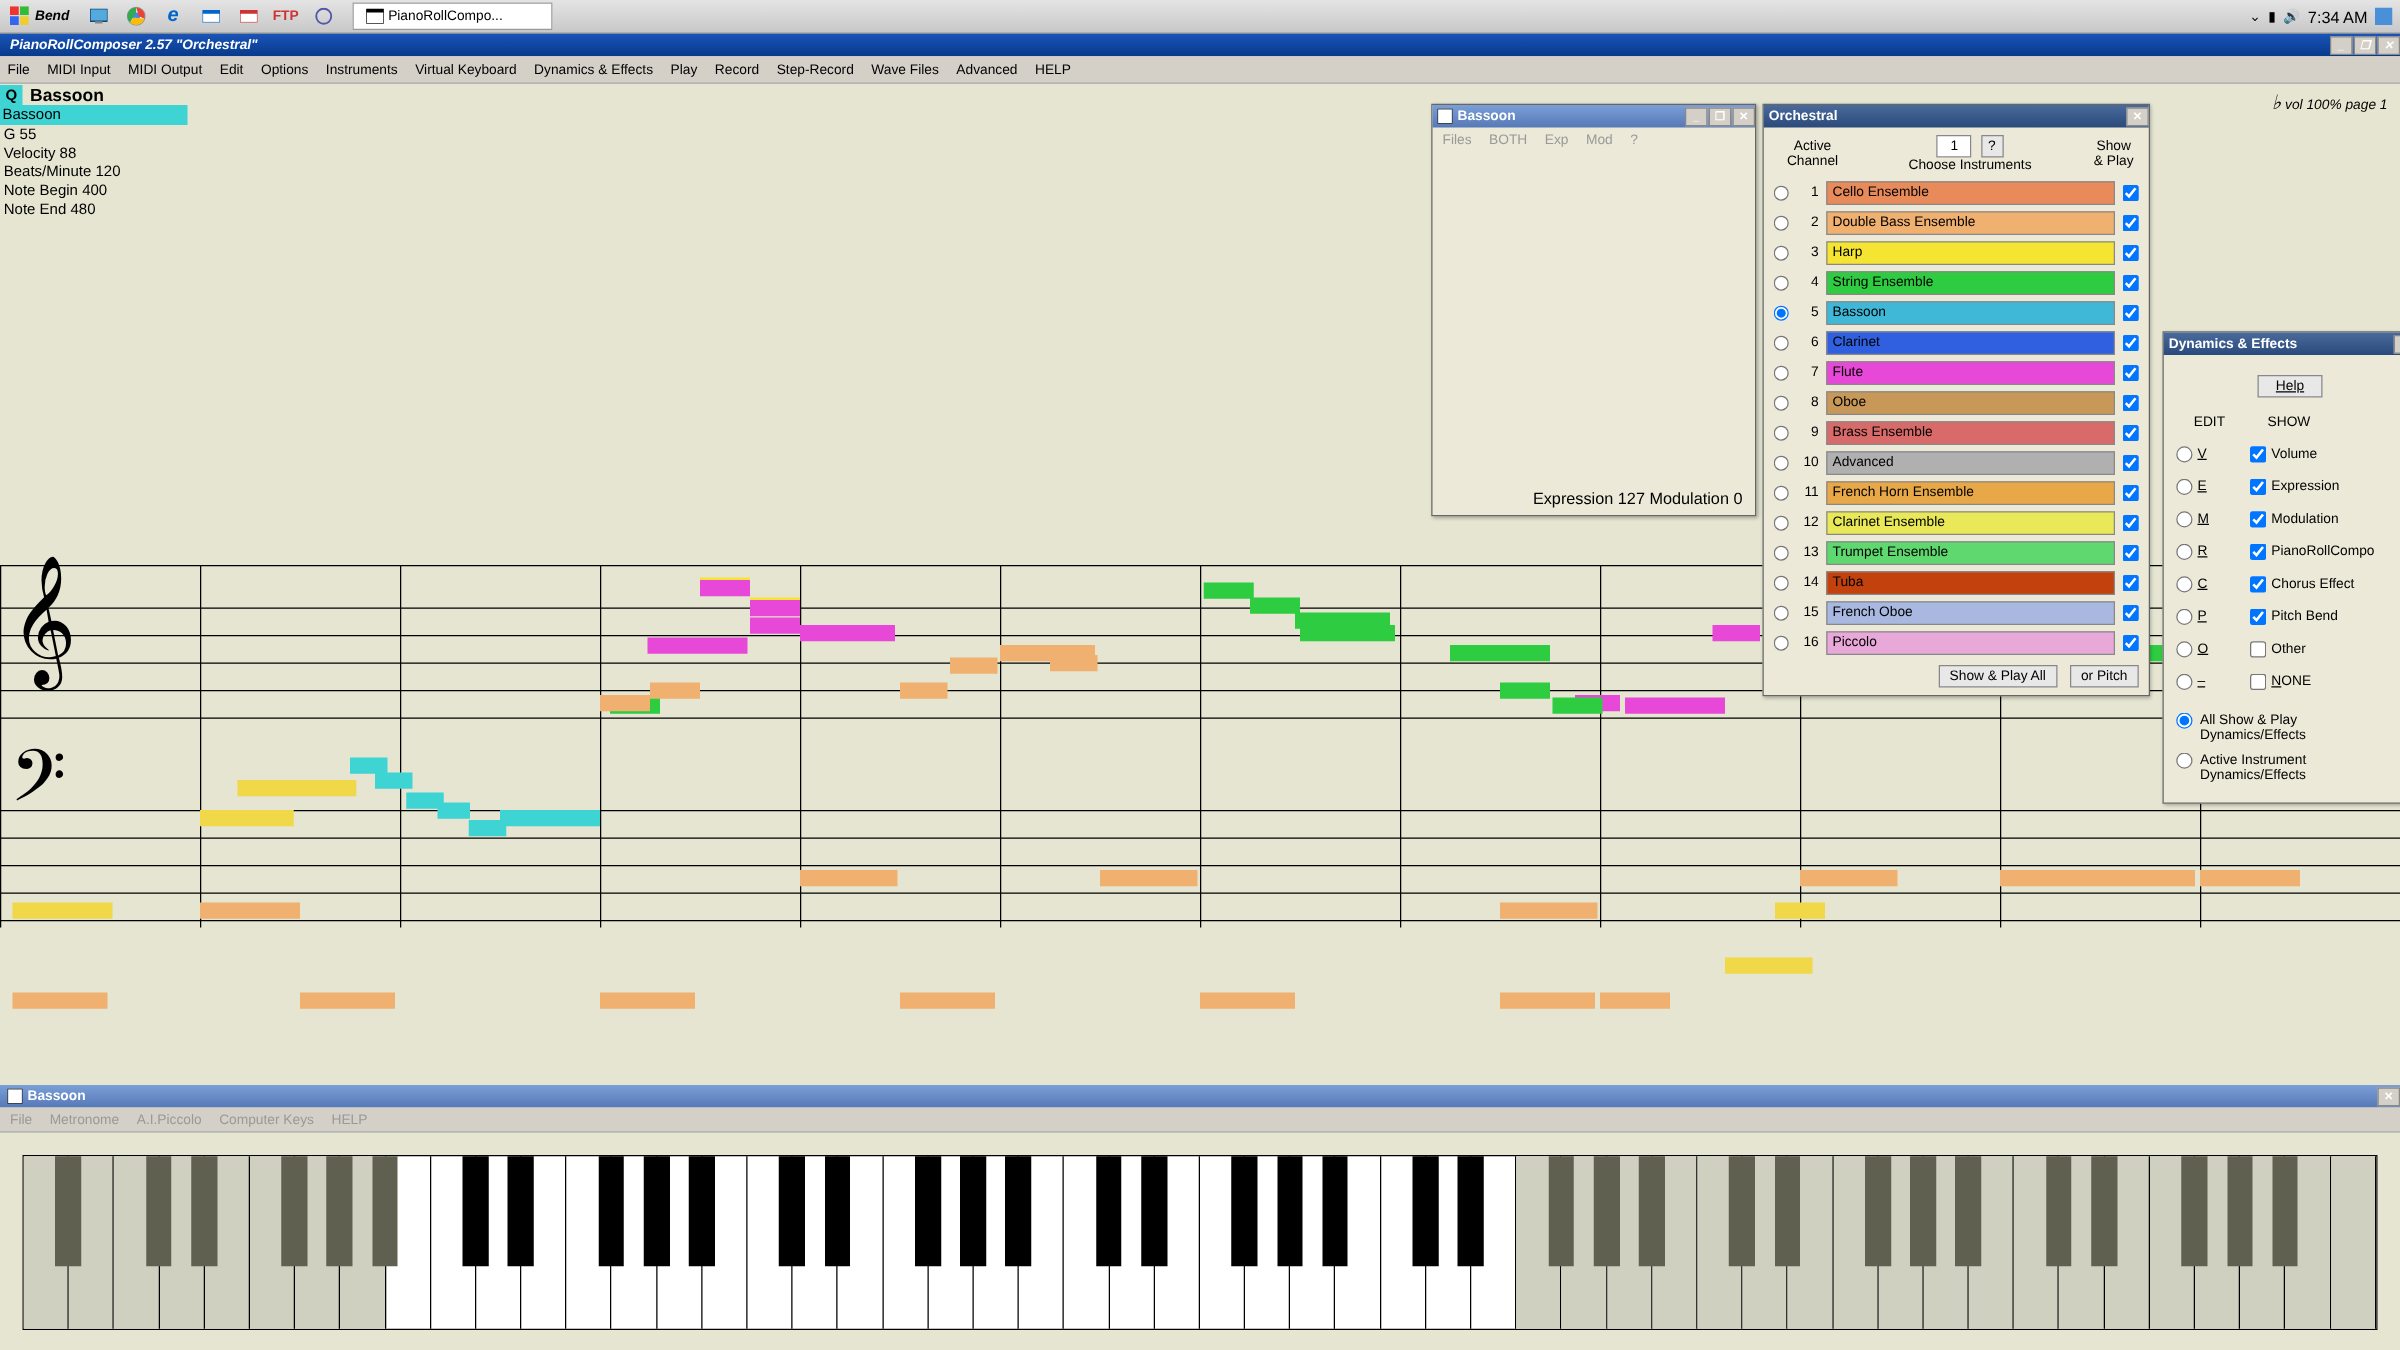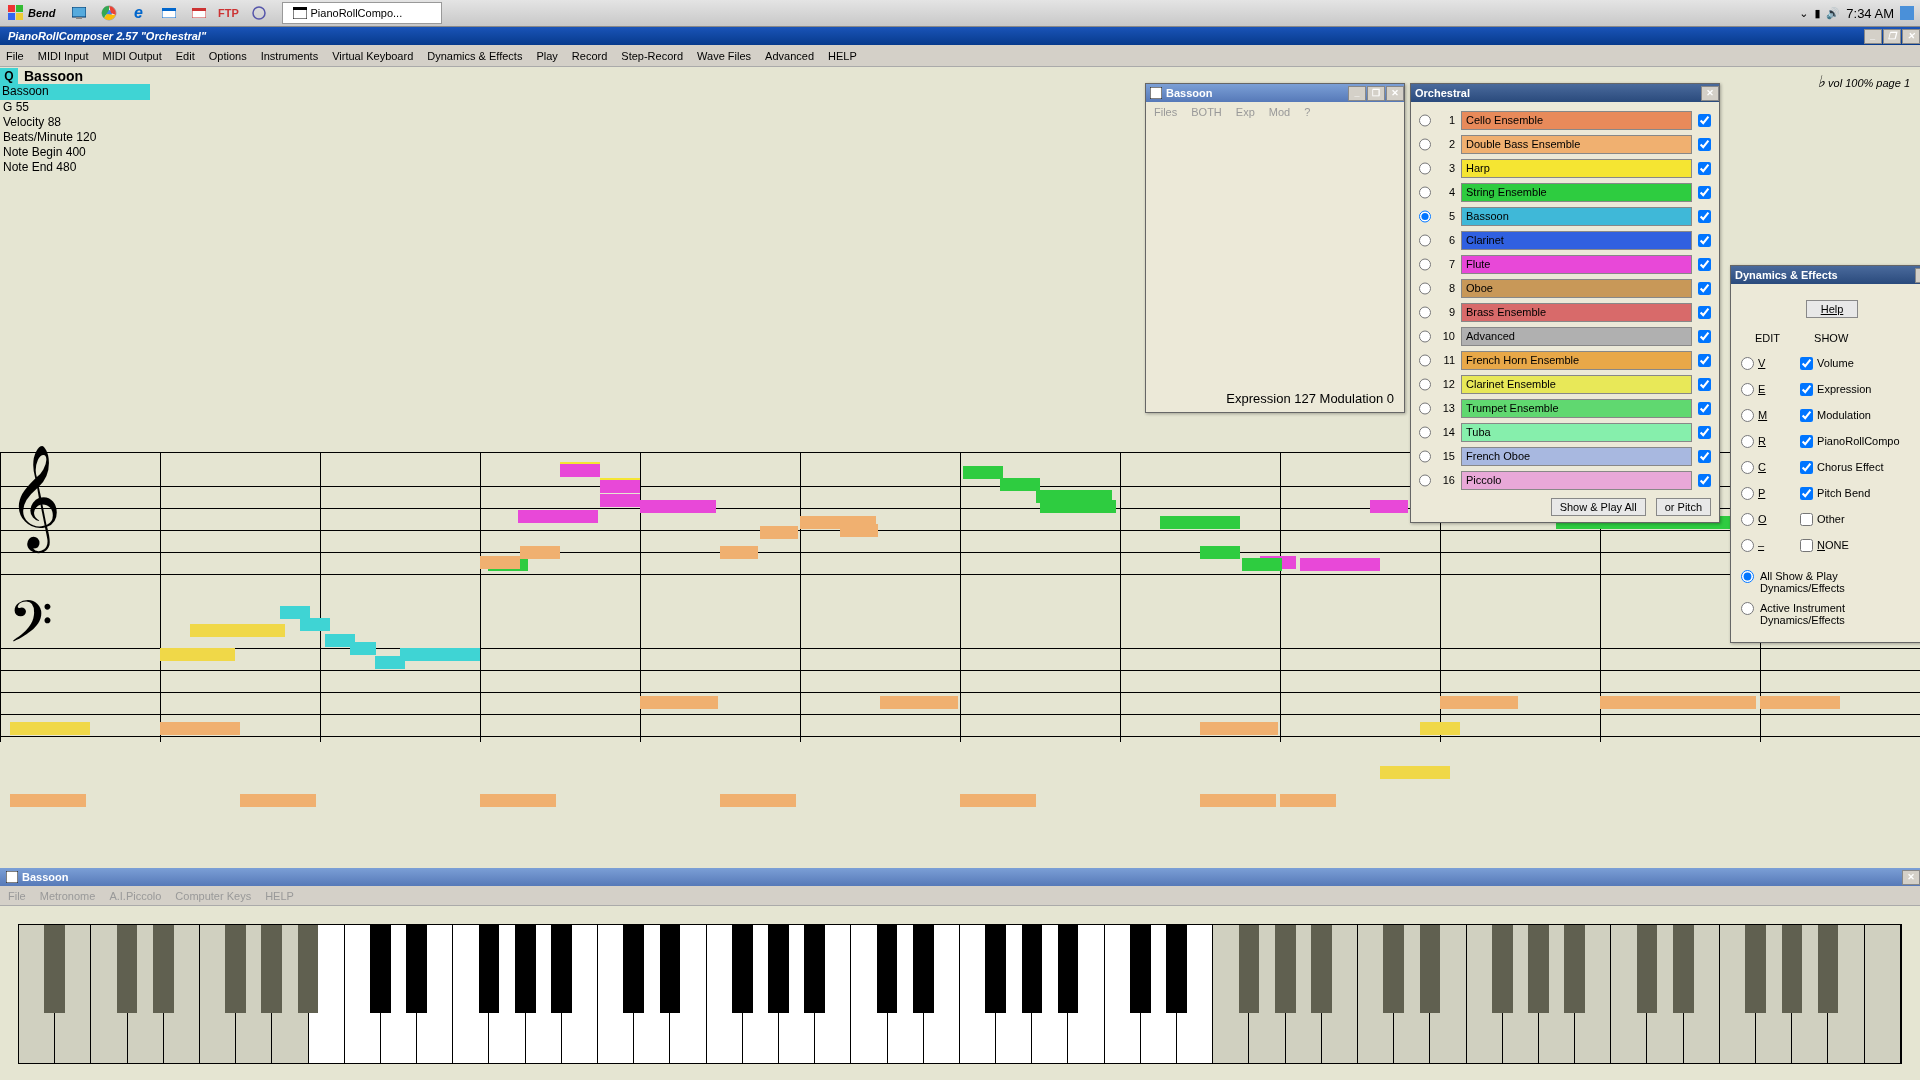--- a/index.html
+++ b/index.html
@@ -313,20 +313,29 @@
 </div>
 
 <div class="panel" style="top:83px;left:1410px;width:310px;">
   <div class="panel-title dark">
     <span>Orchestral</span>
     <div class="winctrl">
         <div class="winbtn">✕</div>
       </div>
   </div>
   <div class="orch-body">
+    <div class="orch-hdr">
+      <div class="col-ac"><span>Active</span><br><span>Channel</span></div>
+      <div class="col-ci">
+        <input class="input-one" value="1" style="">
+        <span class="qbtn">?</span><br>
+        <span>Choose Instruments</span>
+      </div>
+      <div class="col-sp"><span>Show</span><br><span>&amp; Play</span></div>
+    </div>
     <div id="orch-rows">
         <div class="orch-row">
           <input type="radio" class="rad" style="">
   <span class="num">1</span>
   <div class="instr-btn" style="background:#e88a5a">Cello Ensemble</div>
   <input type="checkbox" checked="" class="cb" style="">
         </div>
         <div class="orch-row">
           <input type="radio" class="rad" style="">
   <span class="num">2</span>
@@ -395,21 +404,21 @@
         </div>
         <div class="orch-row">
           <input type="radio" class="rad" style="">
   <span class="num">13</span>
   <div class="instr-btn" style="background:#60d870">Trumpet Ensemble</div>
   <input type="checkbox" checked="" class="cb" style="">
         </div>
         <div class="orch-row">
           <input type="radio" class="rad" style="">
   <span class="num">14</span>
-  <div class="instr-btn" style="background:#86efac">Tuba</div>
+  <div class="instr-btn" style="background:#c2410c">Tuba</div>
   <input type="checkbox" checked="" class="cb" style="">
         </div>
         <div class="orch-row">
           <input type="radio" class="rad" style="">
   <span class="num">15</span>
   <div class="instr-btn" style="background:#a8b8e0">French Oboe</div>
   <input type="checkbox" checked="" class="cb" style="">
         </div>
         <div class="orch-row">
           <input type="radio" class="rad" style="">

